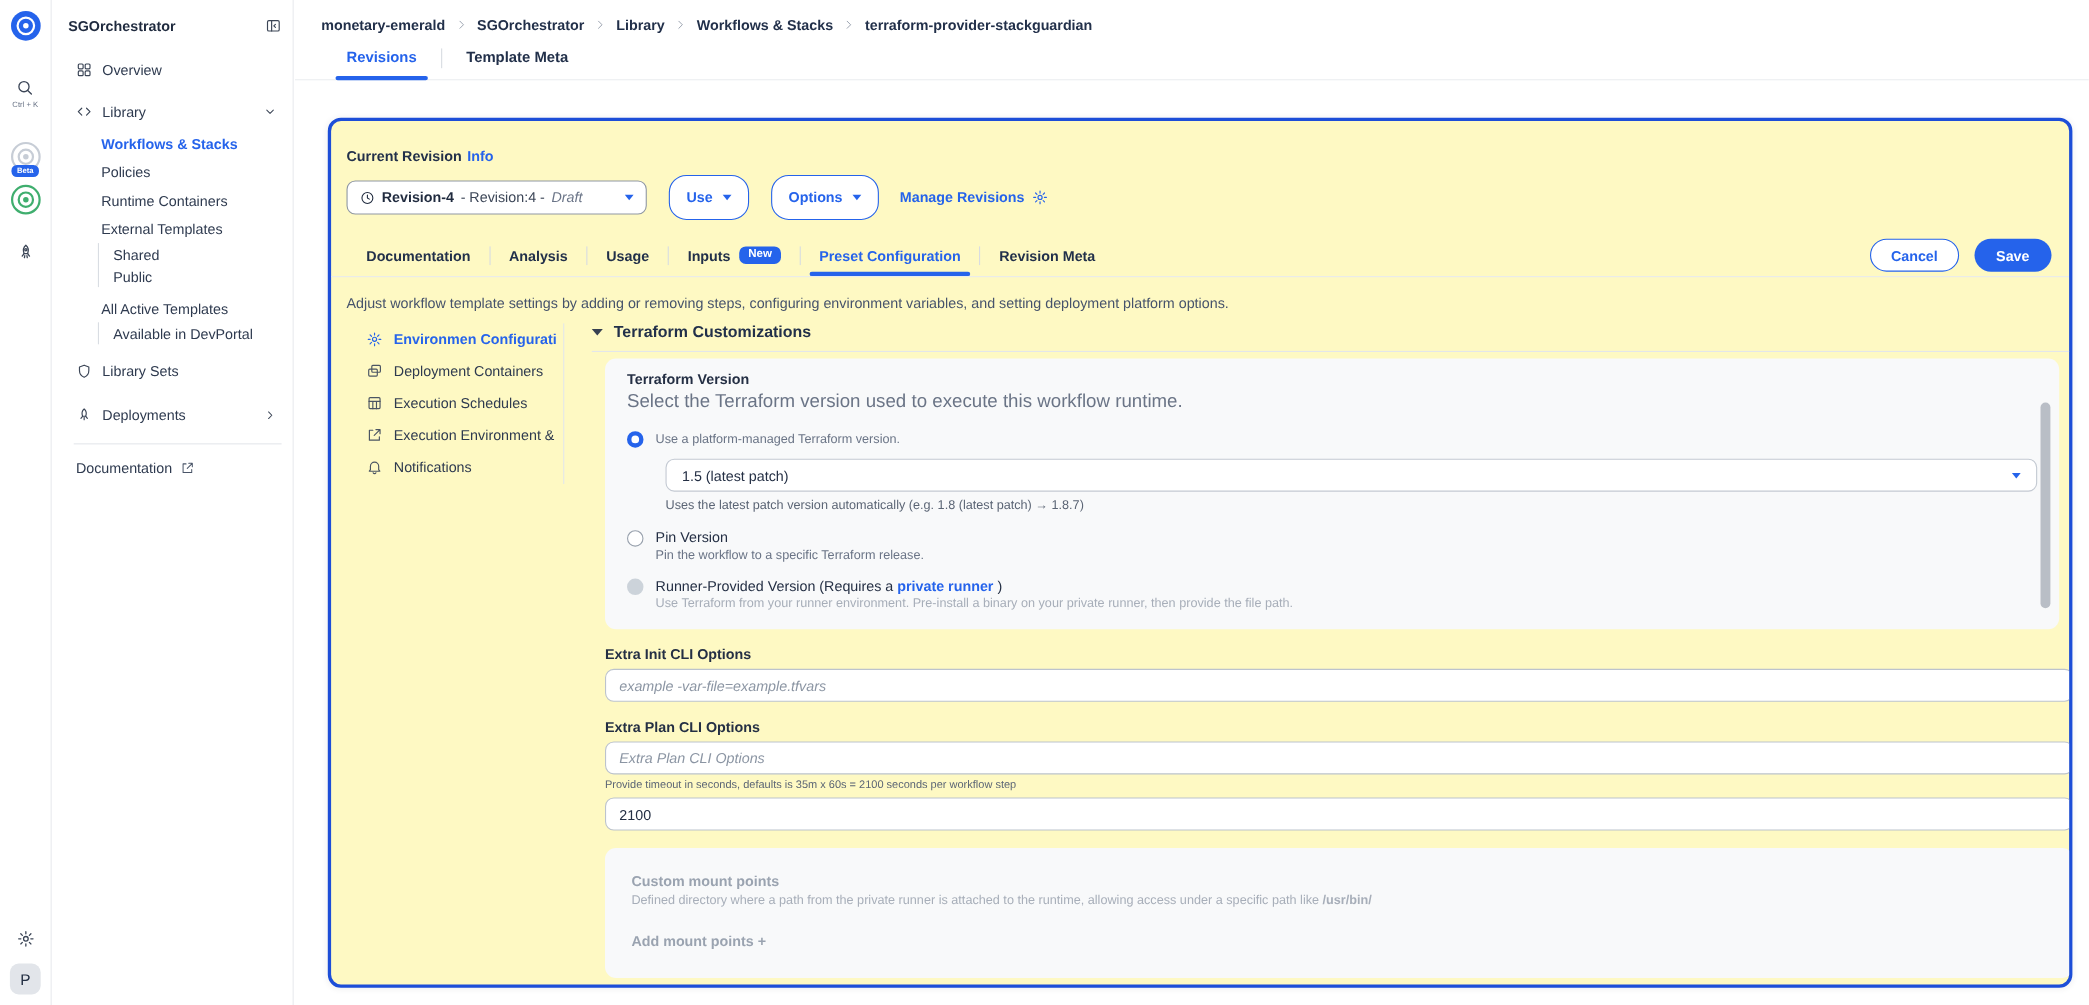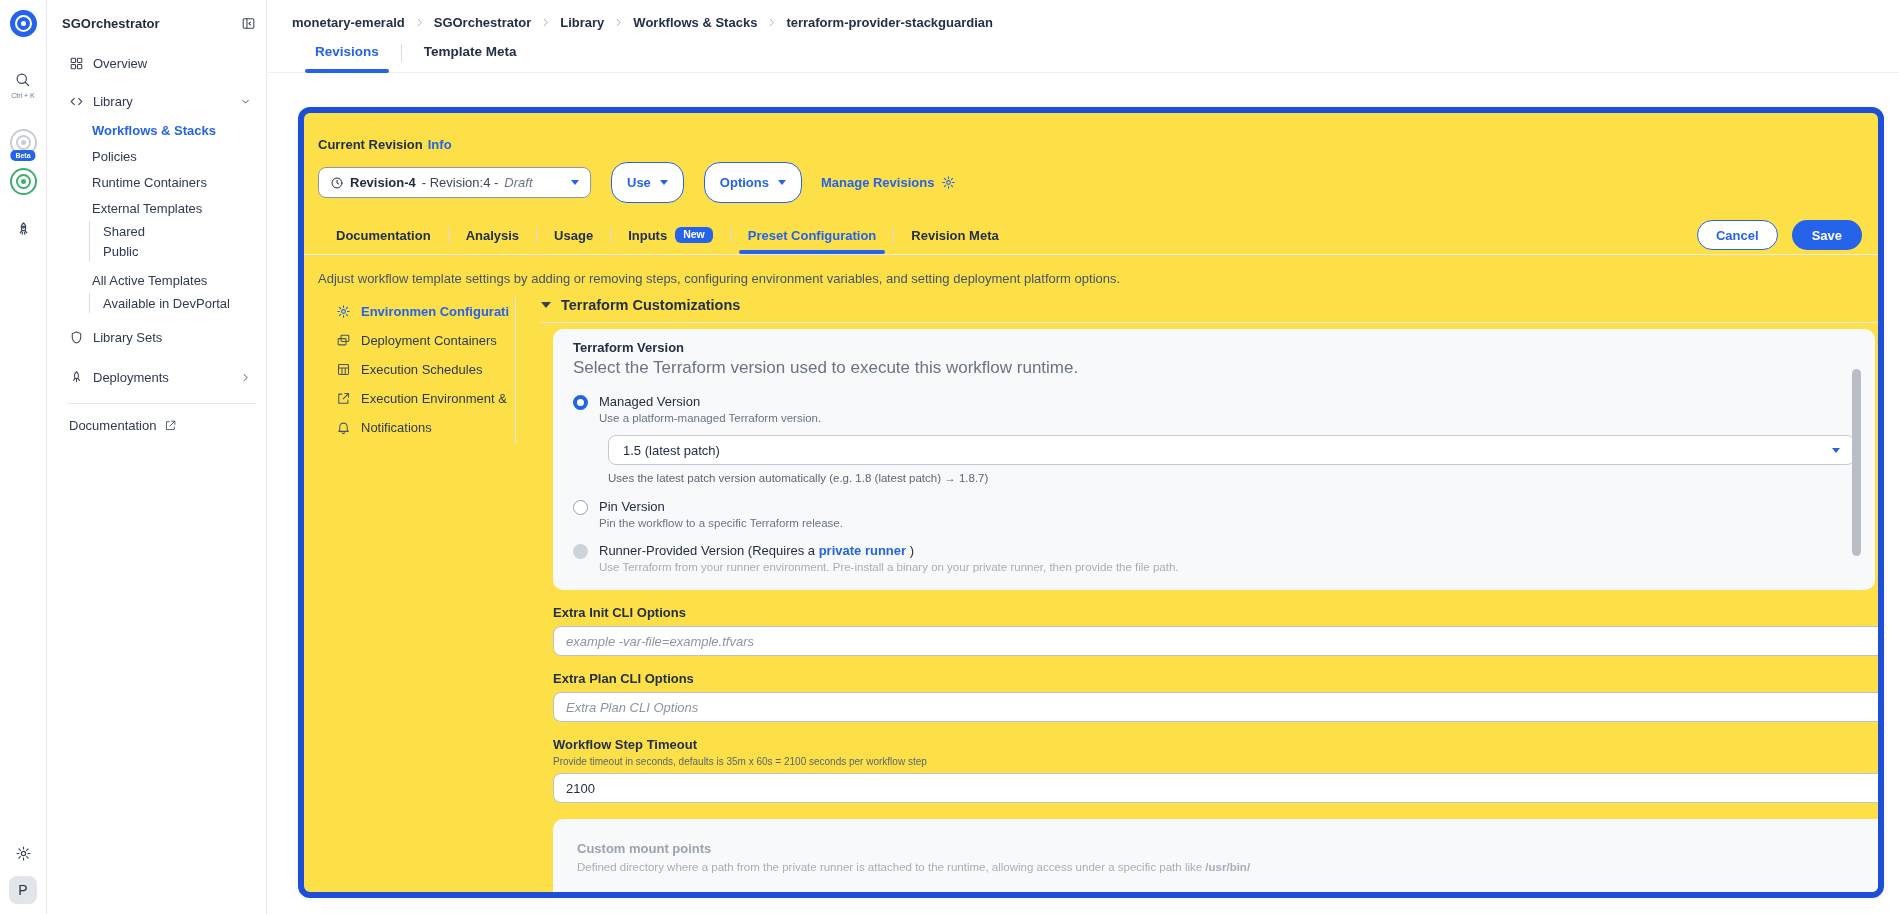--- a/index.html
+++ b/index.html
@@ -61,21 +61,21 @@
   .bc-item{cursor:pointer}
   .bc-sep{color:#8a93a3}
   .bc-sep .ic{width:11px;height:11px}
   .tabsrow{display:flex;align-items:flex-start;margin-top:14px;padding-left:44px;border-bottom:1px solid #eceef1}
   .tab{position:relative;padding:0 3px 13px;font-weight:700;font-size:13.5px;color:#22304a;cursor:pointer}
   .tab.on{color:#2563eb}
   .tab.on::after{content:"";position:absolute;left:-7px;right:-7px;bottom:-1px;height:4px;background:#2563eb;border-radius:3px}
   .tsep{width:1px;height:18px;background:#d8dce2;margin:0 19px}
 
   
-  .card{position:absolute;left:30px;right:15px;top:107px;bottom:16px;background:#fde047;border:6px solid #1d4ed8;border-radius:12px;box-shadow:0 1px 6px rgba(16,24,40,.07);overflow:hidden}
+  .card{position:absolute;left:30px;right:15px;top:107px;bottom:16px;background:#fef9c3;border:3px solid #1d4ed8;border-radius:12px;box-shadow:0 1px 6px rgba(16,24,40,.07);overflow:hidden}
   .rev-head{margin:24px 0 0 14px;font-size:13px;font-weight:700;color:#22304a}
   .info-link{color:#2563eb;cursor:pointer;margin-left:5px}
   .rev-row{display:flex;align-items:center;margin:10px 0 0 14px}
   .rev-select{width:273px;height:31px;border:1px solid #8f97a3;border-radius:8px;display:flex;align-items:center;padding:0 11px;gap:6px;font-size:13px;cursor:pointer;background:#fff}
   .rev-select .ic{width:14px;height:14px;color:#1f2a3e}
   .rev-name{font-weight:700;color:#1f2a3e}
   .rev-detail{color:#3c4657}
   .rev-status{color:#6b7588;font-style:italic}
   .caret{width:0;height:0;border-left:4.5px solid transparent;border-right:4.5px solid transparent;border-top:5.5px solid #2563eb;flex:none}
   .ml-auto{margin-left:auto}
@@ -424,21 +424,20 @@
         </div>
         <div class="sec-hr"></div>
 
         <div class="panel1">
           <div class="f-title">Terraform Version</div>
           <div class="f-sub">Select the Terraform version used to execute this workflow runtime.</div>
 
           <div class="radio-row">
             <span class="radio sel"></span>
             <div>
-              <div class="r-label">Managed Version</div>
               <div class="r-sub">Use a platform-managed Terraform version.</div>
               <div class="tf-select" style="width:1247px">
                 <span>1.5 (latest patch)</span>
                 <span class="caret"></span>
               </div>
               <div class="sel-help">Uses the latest patch version automatically (e.g. 1.8 (latest patch) → 1.8.7)</div>
             </div>
           </div>
 
           <div class="radio-row" style="margin-top:15px">
@@ -459,21 +458,20 @@
             </div>
           </div>
         </div>
 
         <div class="fld-label">Extra Init CLI Options</div>
         <input class="inp" type="text" placeholder="example -var-file=example.tfvars" style="">
 
         <div class="fld-label">Extra Plan CLI Options</div>
         <input class="inp" type="text" placeholder="Extra Plan CLI Options" style="">
 
-        <div class="fld-label">Workflow Step Timeout</div>
         <div class="fld-help">Provide timeout in seconds, defaults is 35m x 60s = 2100 seconds per workflow step</div>
         <input class="inp" type="text" value="2100" style="">
 
         <div class="panel2">
           <div class="m-title">Custom mount points</div>
           <div class="m-help">
             <span>Defined directory where a path from the private runner is attached to the runtime, allowing access under a specific path like </span><b>/usr/bin/</b>
           </div>
           <div class="m-add">Add mount points +</div>
         </div>

